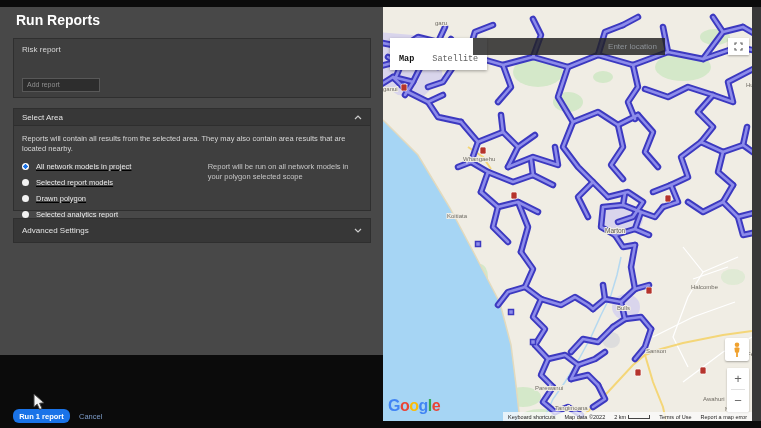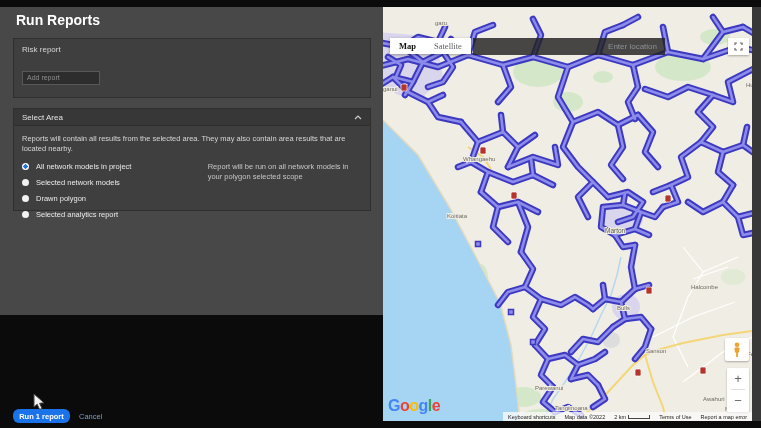--- a/index.html
+++ b/index.html
@@ -1,52 +1,52 @@
 <!DOCTYPE html>
 <html><head>
 <meta charset="utf-8">
 <style>
   html,body{margin:0;padding:0;background:#000;}
   .screen{position:relative;width:761px;height:428px;background:#0b0b0b;overflow:hidden;
           font-family:"Liberation Sans",sans-serif;-webkit-font-smoothing:antialiased;}
   
-  .panel{position:absolute;left:0;top:7px;width:383px;height:308px;background:#484848;}
+  .panel{position:absolute;left:0;top:7px;width:383px;height:348px;background:#484848;}
   .panel-title{position:absolute;left:16px;top:5px;font-size:14px;font-weight:bold;color:#fff;}
   .section{position:absolute;left:13px;width:358px;background:#3f3f3f;border:1px solid #2f2f2f;box-sizing:border-box;}
   .section-header{height:16px;background:#373737;border-bottom:1px solid #2e2e2e;display:flex;align-items:center;
                   justify-content:space-between;padding:0 8px;font-size:8px;color:#e3e3e3;cursor:pointer;}
   .sec1{top:31px;height:60px;}
   .sec1 .section-body{padding:6px 8px 0 8px;}
-  .field-label{font-size:8px;color:#d6d6d6;margin-bottom:12px;}
+  .field-label{font-size:8px;color:#d6d6d6;margin-bottom:19px;}
   .add-report{width:68px;height:12px;background:#2d2d2d;border:1px solid #585858;color:#c9c9c9;
               font-size:7px;padding:0 4px;font-family:Liberation Sans, sans-serif;}
   .add-report::placeholder{color:#8f8f8f;}
   .sec2{top:101px;height:103px;}
   .sec2 .section-body{padding:6px 8px;}
   .desc{font-size:7.5px;color:#d6d6d6;margin:2px 0 8px 0;line-height:1.3;}
   .cols{display:flex;align-items:flex-start;}
-  .radios{width:178px;}
+  .radios{width:178px;text-decoration:underline;}
   .radio-row{display:flex;align-items:center;margin-bottom:7px;cursor:pointer;}
   .radio{width:7px;height:7px;border-radius:50%;background:#f2f2f2;margin-right:7px;flex:0 0 auto;}
   .radio.selected{background:radial-gradient(circle,#1a73e8 0 2px,#fff 2.3px);}
   .radio-label{font-size:7.5px;color:#eaeaea;}
   .help{width:162px;margin-left:16px;font-size:7.5px;color:#c6c6c6;line-height:1.35;}
   .sec3{top:211px;height:25px;background:#373737;display:flex;align-items:center;justify-content:space-between;
         padding:0 8px;font-size:8px;color:#e3e3e3;cursor:pointer;}
   .chev{flex:0 0 auto;}
   .run-btn{position:absolute;left:13px;top:402px;width:57px;height:14px;background:#1a73e8;border:none;
            border-radius:6px;color:#fff;font-size:7.5px;font-weight:bold;font-family:inherit;cursor:pointer;}
   .cancel{position:absolute;left:79px;top:405px;font-size:7.5px;color:#7d9cc9;cursor:pointer;}
   .cursor{position:absolute;left:33px;top:386px;}
   
   .map{position:absolute;left:383px;top:7px;width:369px;height:414px;background:#f0ede4;overflow:hidden;}
   .right-gap{position:absolute;left:752px;top:7px;width:9px;height:414px;background:#383838;}
   .map svg.base{position:absolute;left:0;top:0;}
   .map-type{position:absolute;left:7px;top:31px;display:flex;box-shadow:0 1px 3px rgba(0,0,0,.35);}
-  .map-type button{height:16px;background:#fff;border:none;font-size:8.5px;padding:0 9px;font-family:Liberation Serif, serif;cursor:pointer;}
+  .map-type button{height:16px;background:#fff;border:none;font-size:8.5px;padding:16px 9px;font-family:Liberation Mono, monospace;cursor:pointer;}
   .btn-map{font-weight:bold;color:#111;}
   .btn-satellite{color:#5f5f5f;border-left:1px solid #e8e8e8;}
   .search{position:absolute;left:90px;top:31px;width:176px;height:17px;background:rgba(33,33,33,.82);
           border:none;color:#ddd;font-size:8px;padding:0 8px;font-family:inherit;text-align:right;}
   .search::placeholder{color:#8d9297;}
   .fullscreen{position:absolute;left:345px;top:31px;width:21px;height:17px;background:#fff;border:none;
               display:flex;align-items:center;justify-content:center;cursor:pointer;box-shadow:0 1px 2px rgba(0,0,0,.3);}
   .pegman{position:absolute;left:342px;top:331px;width:24px;height:23px;background:#fff;border-radius:2px;
           display:flex;align-items:center;justify-content:center;cursor:pointer;box-shadow:0 1px 2px rgba(0,0,0,.3);}
   .zoomctrl{position:absolute;left:344px;top:361px;width:22px;height:44px;background:#fff;border-radius:1px;
@@ -85,36 +85,42 @@
       <div class="section-body">
         <div class="desc">Reports will contain all results from the selected area. They may also contain area results that are located nearby.</div>
         <div class="cols">
           <div class="radios">
             <div class="radio-row">
               <span class="radio selected"></span>
               <span class="radio-label">All network models in project</span>
             </div>
             <div class="radio-row">
               <span class="radio"></span>
-              <span class="radio-label">Selected network models</span>
+              <span class="radio-label">Selected report models</span>
             </div>
             <div class="radio-row">
               <span class="radio"></span>
               <span class="radio-label">Drawn polygon</span>
             </div>
             <div class="radio-row">
               <span class="radio"></span>
               <span class="radio-label">Selected analytics report</span>
             </div>
           </div>
           <div class="help">Report will be run on all network models in your polygon selected scope</div>
         </div>
       </div>
     </div>
 
+    <div class="section sec3">
+      <span>Advanced Settings</span>
+      <svg class="chev" width="8" height="5">
+          <polyline points="1,1 4,4 7,1" fill="none" stroke="#cccccc" stroke-width="1.2"></polyline>
+        </svg>
+    </div>
 
     <button class="run-btn">Run 1 report</button>
     <span class="cancel">Cancel</span>
 
     <svg class="cursor" width="13" height="18">
       <polygon points="1,1 1,14 4.2,11.2 6.6,16.5 9,15.4 6.6,10.3 11,9.8" fill="#f5f5f5" stroke="#444" stroke-width="1"></polygon>
     </svg>
   </div>
 
   <div class="map">

